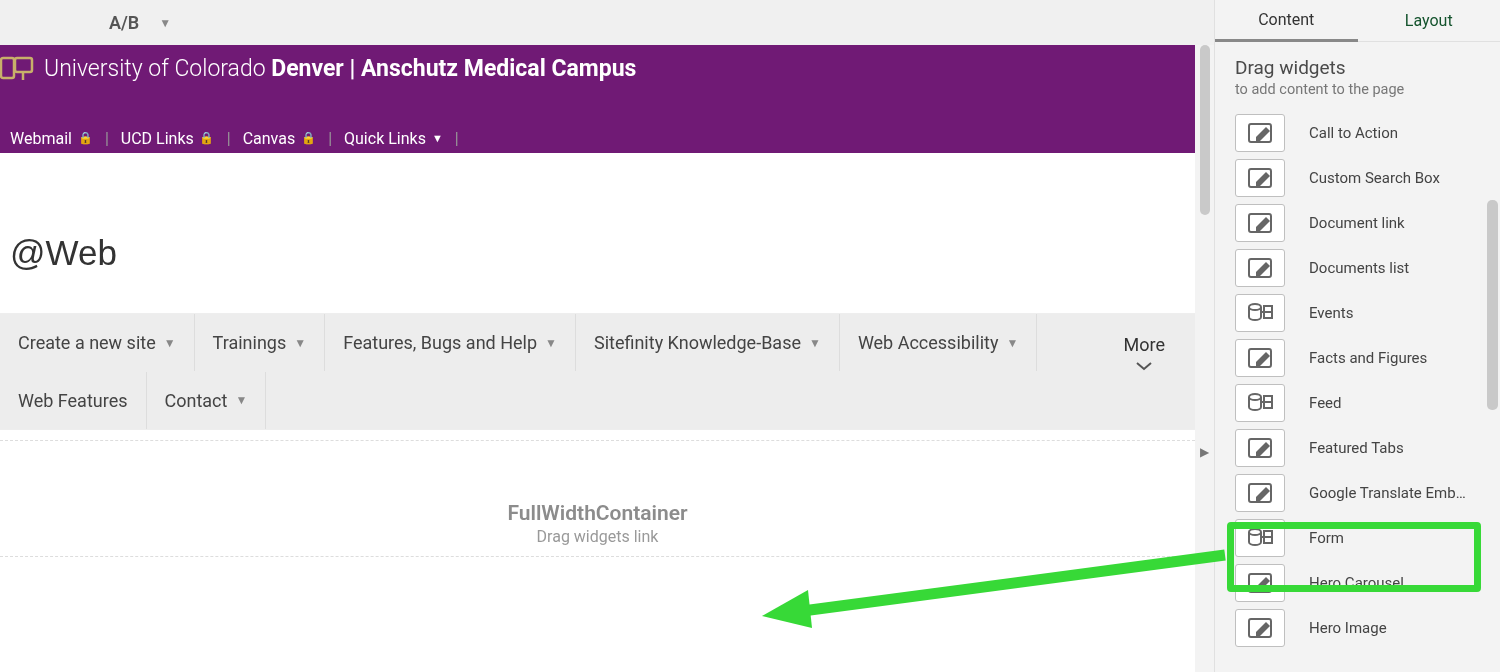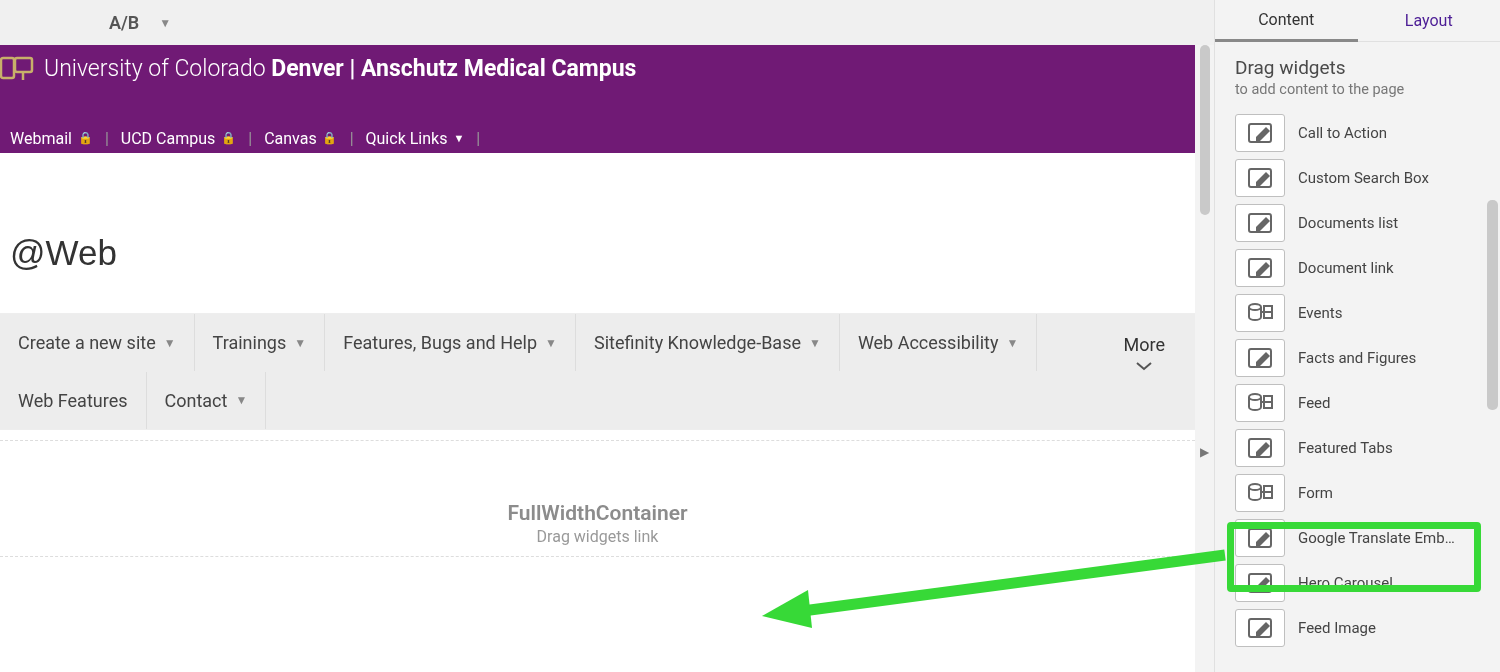--- a/index.html
+++ b/index.html
@@ -57,21 +57,21 @@
     font-size: 16px;
     color: #333;
     cursor: pointer;
     border-bottom: 1px solid #e0e0e0;
   }
   .right-tab.active {
     border-bottom: 3px solid #888;
     font-weight: 400;
   }
   .right-tab.layout {
-    color: #4c1d95;
+    color: #14532d;
   }
   .right-header {
     padding: 14px 36px 8px 20px;
   }
   .right-header h2 {
     font-size: 19px;
     font-weight: 400;
     color: #4a4a4a;
   }
   .right-header p {
@@ -79,21 +79,21 @@
     color: #777;
     margin-top: 2px;
   }
   .widget-list {
     padding: 4px 20px 10px 20px;
     overflow: hidden;
   }
   .widget-item {
     display: flex;
     align-items: center;
-    gap: 13px;
+    gap: 24px;
     height: 45px;
   }
   .widget-icon {
     width: 50px;
     height: 38px;
     border: 1px solid #bfbfbf;
     border-radius: 3px;
     background: #fff;
     display: flex;
     align-items: center;
@@ -321,21 +321,21 @@
         <span>University of Colorado </span><strong>Denver | Anschutz Medical Campus</strong>
       </span>
     </div>
     <div class="util-nav">
       <span class="util-link">
         <span>Webmail</span>
         <span class="lock-icon">🔒</span>
       </span>
       <span class="util-sep">|</span>
       <span class="util-link">
-        <span>UCD Campus</span>
+        <span>UCD Links</span>
         <span class="lock-icon">🔒</span>
       </span>
       <span class="util-sep">|</span>
       <span class="util-link">
         <span>Canvas</span>
         <span class="lock-icon">🔒</span>
       </span>
       <span class="util-sep">|</span>
       <span class="util-link">
         <span>Quick Links</span>
@@ -426,33 +426,33 @@
           </svg>
         </div>
         <div class="widget-label">Custom Search Box</div>
       </div>
       <div class="widget-item">
         <div class="widget-icon">
           <svg width="28" height="24" viewBox="0 0 28 24">
             <use href="#ic-edit"></use>
           </svg>
         </div>
+        <div class="widget-label">Document link</div>
+      </div>
+      <div class="widget-item">
+        <div class="widget-icon">
+          <svg width="28" height="24" viewBox="0 0 28 24">
+            <use href="#ic-edit"></use>
+          </svg>
+        </div>
         <div class="widget-label">Documents list</div>
       </div>
       <div class="widget-item">
         <div class="widget-icon">
           <svg width="28" height="24" viewBox="0 0 28 24">
-            <use href="#ic-edit"></use>
-          </svg>
-        </div>
-        <div class="widget-label">Document link</div>
-      </div>
-      <div class="widget-item">
-        <div class="widget-icon">
-          <svg width="28" height="24" viewBox="0 0 28 24">
             <use href="#ic-db"></use>
           </svg>
         </div>
         <div class="widget-label">Events</div>
       </div>
       <div class="widget-item">
         <div class="widget-icon">
           <svg width="28" height="24" viewBox="0 0 28 24">
             <use href="#ic-edit"></use>
           </svg>
@@ -468,51 +468,51 @@
         <div class="widget-label">Feed</div>
       </div>
       <div class="widget-item">
         <div class="widget-icon">
           <svg width="28" height="24" viewBox="0 0 28 24">
             <use href="#ic-edit"></use>
           </svg>
         </div>
         <div class="widget-label">Featured Tabs</div>
       </div>
+      <div class="widget-item highlighted">
+        <div class="widget-icon">
+          <svg width="28" height="24" viewBox="0 0 28 24">
+            <use href="#ic-edit"></use>
+          </svg>
+        </div>
+        <div class="widget-label">Google Translate Emb…</div>
+      </div>
       <div class="widget-item">
         <div class="widget-icon">
           <svg width="28" height="24" viewBox="0 0 28 24">
             <use href="#ic-db"></use>
           </svg>
         </div>
         <div class="widget-label">Form</div>
       </div>
-      <div class="widget-item highlighted">
-        <div class="widget-icon">
-          <svg width="28" height="24" viewBox="0 0 28 24">
-            <use href="#ic-edit"></use>
-          </svg>
-        </div>
-        <div class="widget-label">Google Translate Emb…</div>
-      </div>
       <div class="widget-item">
         <div class="widget-icon">
           <svg width="28" height="24" viewBox="0 0 28 24">
             <use href="#ic-edit"></use>
           </svg>
         </div>
         <div class="widget-label">Hero Carousel</div>
       </div>
       <div class="widget-item">
         <div class="widget-icon">
           <svg width="28" height="24" viewBox="0 0 28 24">
             <use href="#ic-edit"></use>
           </svg>
         </div>
-        <div class="widget-label">Feed Image</div>
+        <div class="widget-label">Hero Image</div>
       </div>
     </div>
   <div class="right-scroll"></div>
 </div>
 
 <div class="annotation-box"></div>
 <svg class="annotation-arrow" viewBox="0 0 475 90">
   <line x1="465" y1="15" x2="35" y2="72" stroke="#37d937" stroke-width="11"></line>
   <polygon points="2,76 48,50 52,88" fill="#37d937"></polygon>
 </svg>

